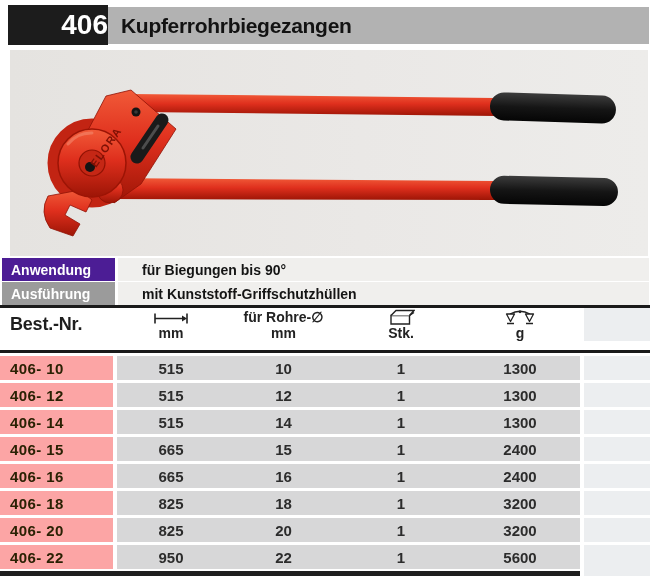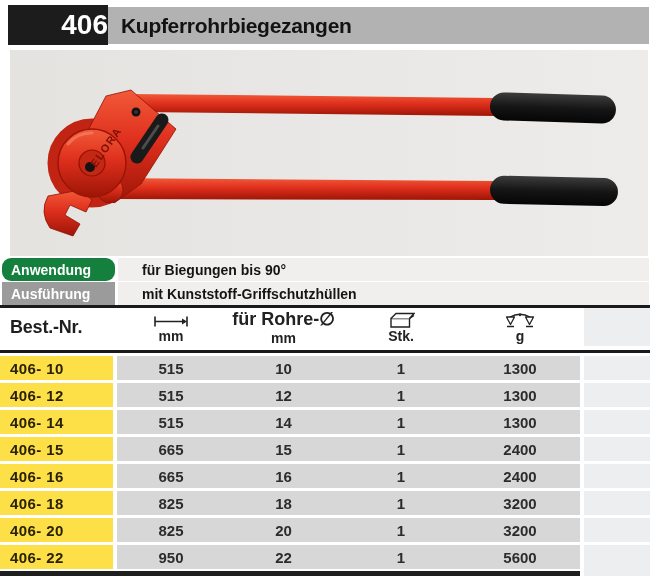--- a/index.html
+++ b/index.html
@@ -17,42 +17,42 @@
 
   
   .img-area{left:10px;top:50px;width:638px;height:206px;
             background:linear-gradient(90deg,#e5e3e0 0%,#eae8e6 55%,#edecea 100%);}
 
   
   .info-label{left:2px;width:113px;height:23px;color:#fff;font-weight:bold;font-size:14px;
               display:flex;align-items:center;padding-left:9px;}
   .info-value{left:118px;width:531px;height:23px;background:#f0efed;color:#141414;
               font-weight:bold;font-size:14px;display:flex;align-items:center;padding-left:24px;}
-  .lbl-black{background:#15803d;border-radius:9px;}
+  .lbl-black{background:#4c1d95;}
   .lbl-gray{background:#9b9b9b;}
 
   
   .rule{left:0;width:650px;height:3px;background:#1a1a1a;}
 
   
   .thead{left:0;top:308px;width:650px;height:29px;display:grid;
          grid-template-columns:113px 463px 66px;column-gap:4px;}
   .th-id{display:flex;align-items:center;padding-left:10px;font-size:18px;
          font-weight:bold;color:#1e1e1e;letter-spacing:-0.2px;}
   .th-cols{display:grid;grid-template-columns:108px 117px 118px 120px;}
   .hcol{display:flex;flex-direction:column;align-items:center;justify-content:center;gap:1px;}
   .hicon{height:17px;display:flex;align-items:flex-end;justify-content:center;}
-  .hlabel{font-size:18px;font-weight:bold;color:#222;}
+  .hlabel{font-size:14px;font-weight:bold;color:#222;}
   .hunit{font-size:14px;font-weight:bold;color:#222;line-height:15px;}
   .th-strip{background:#eceef0;}
 
   
   .tbody{left:0;top:356px;width:650px;display:flex;flex-direction:column;gap:3px;}
   .trow{height:24px;display:grid;grid-template-columns:113px 463px 66px;column-gap:4px;}
-  .cell-id{background:#fde047;color:#2a2103;font-weight:bold;font-size:15px;
+  .cell-id{background:#fca5a5;color:#2a2103;font-weight:bold;font-size:15px;
            display:flex;align-items:center;padding-left:10px;letter-spacing:0.4px;}
   .cell-vals{background:#d7d7d8;display:grid;grid-template-columns:108px 117px 118px 120px;}
   .cell-vals span{display:flex;align-items:center;justify-content:center;
                   font-size:15px;font-weight:bold;color:#2c2c2c;}
   .cell-strip{background:#eceef0;}
 
   .bottom-bar{left:0;top:571px;width:580px;height:5px;background:#1f1f1f;}
   .bottom-strip{left:584px;top:569px;width:66px;height:7px;background:#eceef0;}
 </style>
 </head>

